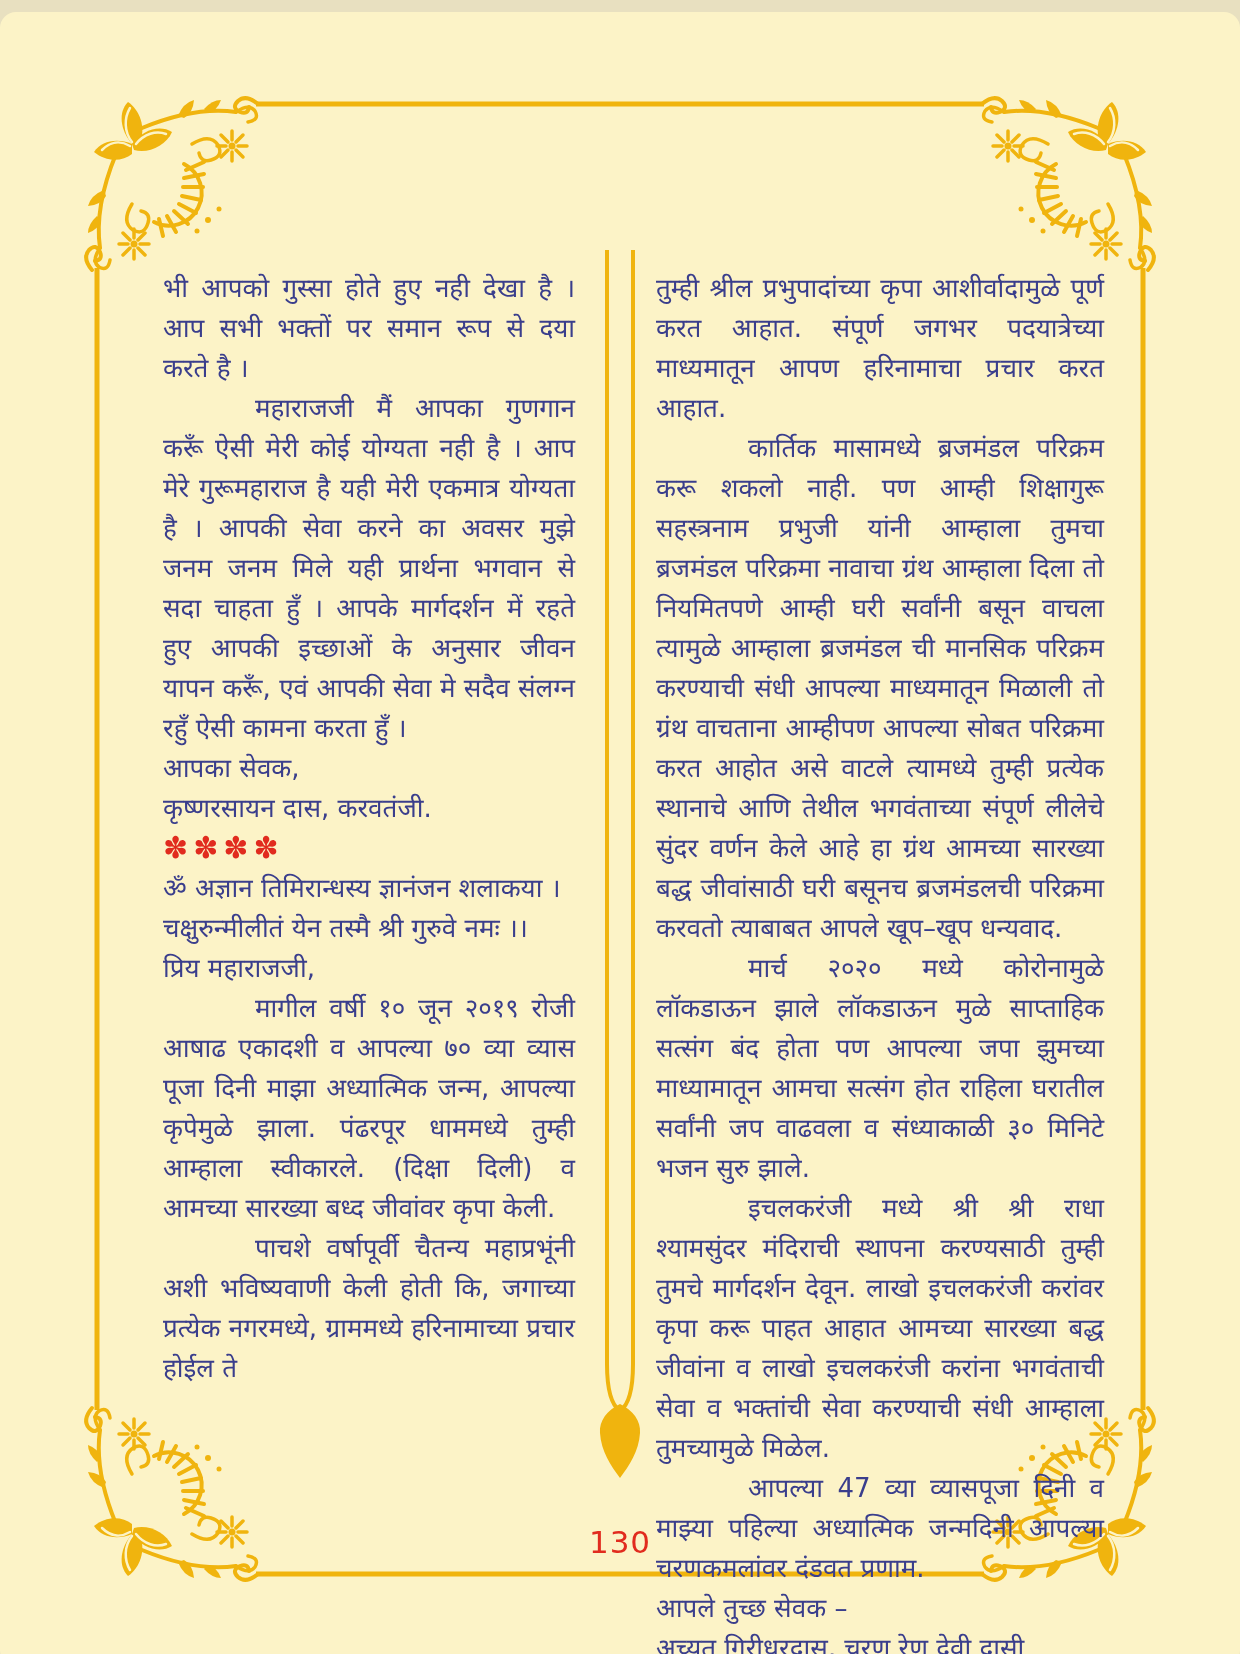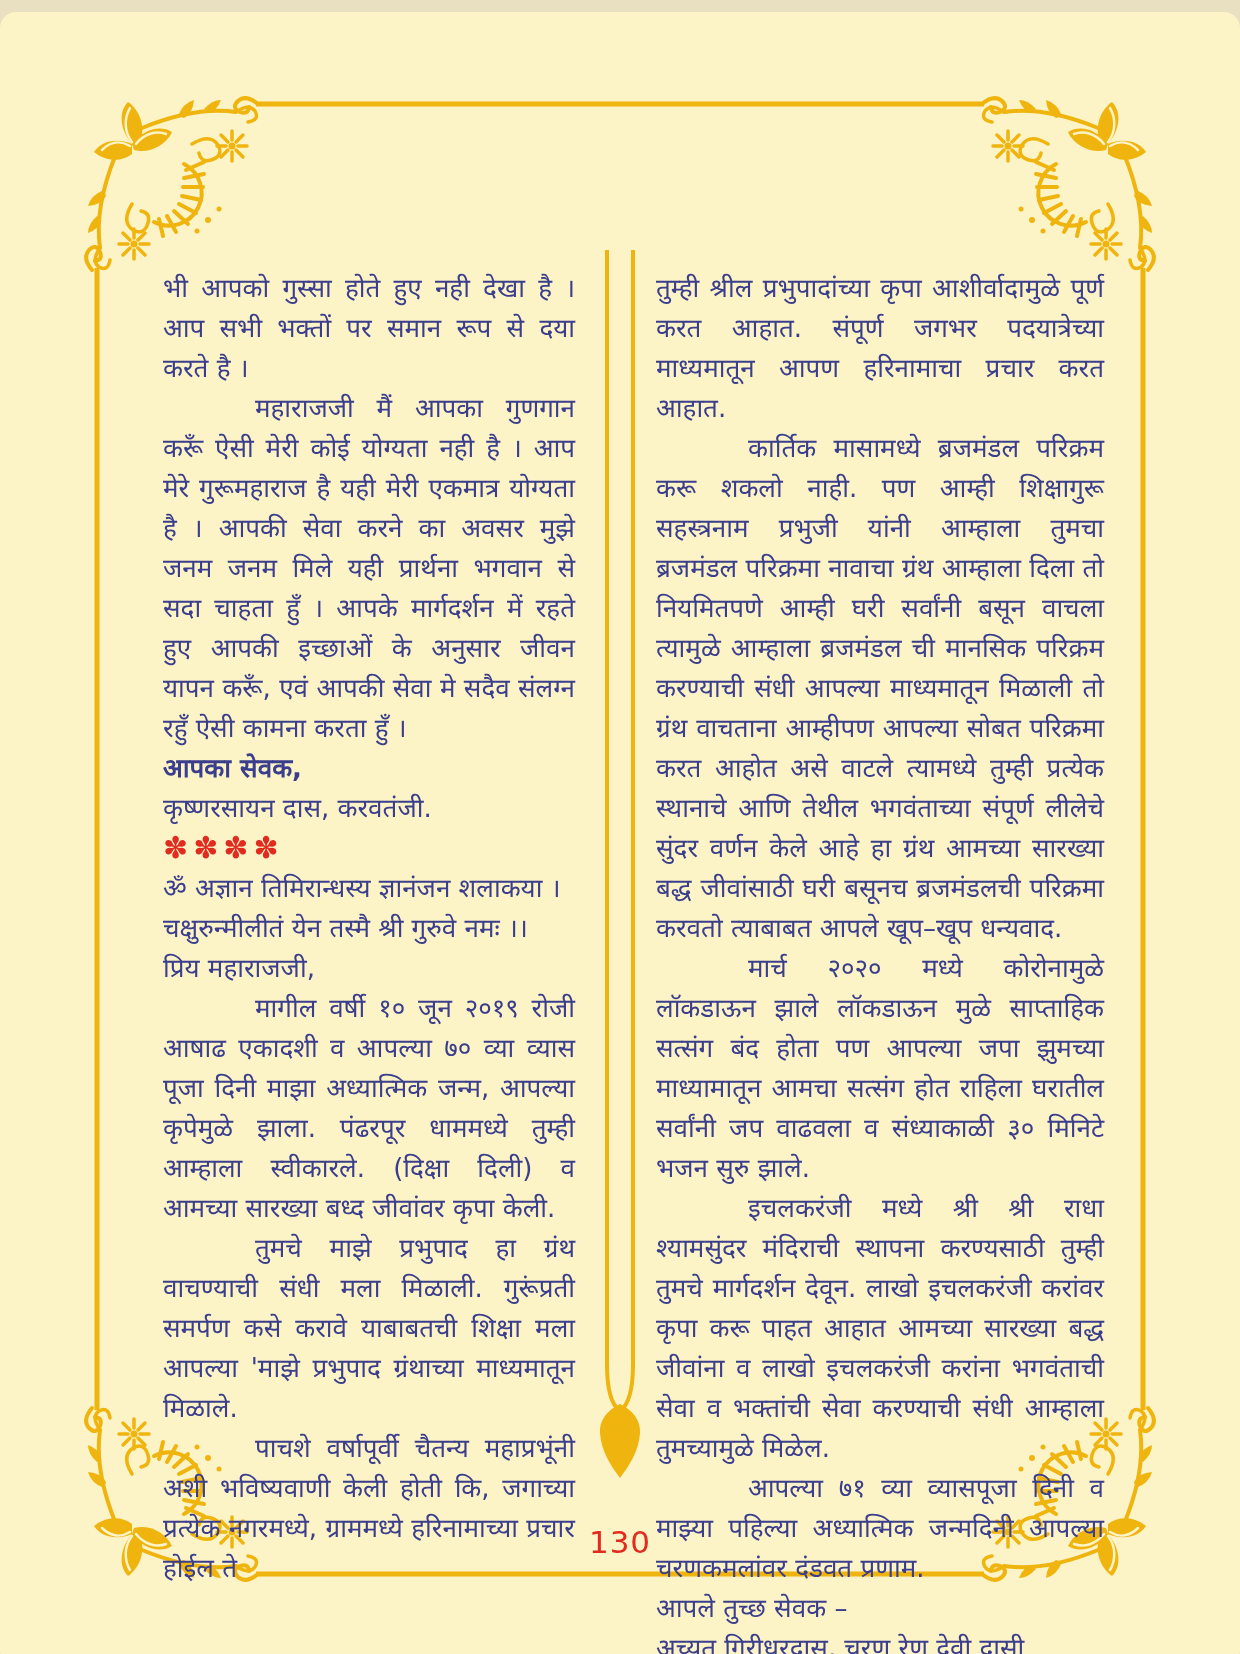--- a/index.html
+++ b/index.html
@@ -19,21 +19,21 @@
     color:#3A3E8C;
     font-size:26px;
     line-height:40px;
   }
   .col-left{left:163px;width:412px;}
   .col-right{left:656px;width:448px;}
   .col p{margin:0;text-align:justify;}
   .col p.indent{text-indent:92px;}
   .col p.lefted{text-align:left;}
   .gap-md{margin-top:34px;}
-  .gap-lg{margin-top:42px;font-weight:bold;}
+  .gap-lg{margin-top:42px;}
   .asterisks{
     color:#E12B1E;
     font-size:30px;
     letter-spacing:5px;
     text-align:left;
     margin-top:44px;
   }
   .shloka{text-align:center;margin-top:46px;}
   .shloka2{text-align:left;}
   .pagenum{
@@ -132,30 +132,29 @@
   <div class="col col-left">
     <p>भी आपको गुस्सा होते हुए नही देखा है । आप सभी भक्तों पर समान रूप से दया करते है ।</p>
     <p class="indent">महाराजजी मैं आपका गुणगान करूँ ऐसी मेरी कोई योग्यता नही है । आप मेरे गुरूमहाराज है यही मेरी एकमात्र योग्यता है । आपकी सेवा करने का अवसर मुझे जनम जनम मिले यही प्रार्थना भगवान से सदा चाहता हुँ । आपके मार्गदर्शन में रहते हुए आपकी इच्छाओं के अनुसार जीवन यापन करूँ, एवं आपकी सेवा मे सदैव संलग्न रहुँ ऐसी कामना करता हुँ ।</p>
     <p class="lefted gap-lg">आपका सेवक,</p>
     <p class="lefted">कृष्णरसायन दास, करवतंजी.</p>
     <p class="asterisks">✽✽✽✽</p>
     <p class="shloka">ॐ अज्ञान तिमिरान्धस्य ज्ञानंजन शलाकया ।</p>
     <p class="shloka2">चक्षुरुन्मीलीतं येन तस्मै श्री गुरुवे नमः ।।</p>
     <p class="lefted gap-md">प्रिय महाराजजी,</p>
     <p class="indent">मागील वर्षी १० जून २०१९ रोजी आषाढ एकादशी व आपल्या ७० व्या व्यास पूजा दिनी माझा अध्यात्मिक जन्म, आपल्या कृपेमुळे झाला. पंढरपूर धाममध्ये तुम्ही आम्हाला स्वीकारले. (दिक्षा दिली) व आमच्या सारख्या बध्द जीवांवर कृपा केली.</p>
-    <p class="indent">तुमचे माझे प्रभुपाद हा ग्रंथ वाचण्याची संधी मला मिळाली. गुरूंप्रती समर्पण कसे करावे याबाबतची शिक्षा मला आपल्या 'माझे प्रभुपाद ग्रंथाच्या माध्यमातून मिळाले.</p>
     <p class="indent">पाचशे वर्षापूर्वी चैतन्य महाप्रभूंनी अशी भविष्यवाणी केली होती कि, जगाच्या प्रत्येक नगरमध्ये, ग्राममध्ये हरिनामाच्या प्रचार होईल ते</p>
   </div>
 
   <div class="col col-right">
     <p>तुम्ही श्रील प्रभुपादांच्या कृपा आशीर्वादामुळे पूर्ण करत आहात. संपूर्ण जगभर पदयात्रेच्या माध्यमातून आपण हरिनामाचा प्रचार करत आहात.</p>
     <p class="indent">कार्तिक मासामध्ये ब्रजमंडल परिक्रम करू शकलो नाही. पण आम्ही शिक्षागुरू सहस्त्रनाम प्रभुजी यांनी आम्हाला तुमचा ब्रजमंडल परिक्रमा नावाचा ग्रंथ आम्हाला दिला तो नियमितपणे आम्ही घरी सर्वांनी बसून वाचला त्यामुळे आम्हाला ब्रजमंडल ची मानसिक परिक्रम करण्याची संधी आपल्या माध्यमातून मिळाली तो ग्रंथ वाचताना आम्हीपण आपल्या सोबत परिक्रमा करत आहोत असे वाटले त्यामध्ये तुम्ही प्रत्येक स्थानाचे आणि तेथील भगवंताच्या संपूर्ण लीलेचे सुंदर वर्णन केले आहे हा ग्रंथ आमच्या सारख्या बद्ध जीवांसाठी घरी बसूनच ब्रजमंडलची परिक्रमा करवतो त्याबाबत आपले खूप–खूप धन्यवाद.</p>
     <p class="indent">मार्च २०२० मध्ये कोरोनामुळे लॉकडाऊन झाले लॉकडाऊन मुळे साप्ताहिक सत्संग बंद होता पण आपल्या जपा झुमच्या माध्यामातून आमचा सत्संग होत राहिला घरातील सर्वांनी जप वाढवला व संध्याकाळी ३० मिनिटे भजन सुरु झाले.</p>
     <p class="indent">इचलकरंजी मध्ये श्री श्री राधा श्यामसुंदर मंदिराची स्थापना करण्यसाठी तुम्ही तुमचे मार्गदर्शन देवून. लाखो इचलकरंजी करांवर कृपा करू पाहत आहात आमच्या सारख्या बद्ध जीवांना व लाखो इचलकरंजी करांना भगवंताची सेवा व भक्तांची सेवा करण्याची संधी आम्हाला तुमच्यामुळे मिळेल.</p>
-    <p class="indent">आपल्या ७१ व्या व्यासपूजा दिनी व माझ्या पहिल्या अध्यात्मिक जन्मदिनी आपल्या चरणकमलांवर दंडवत प्रणाम.</p>
+    <p class="indent">आपल्या 47 व्या व्यासपूजा दिनी व माझ्या पहिल्या अध्यात्मिक जन्मदिनी आपल्या चरणकमलांवर दंडवत प्रणाम.</p>
     <p class="lefted gap-md">आपले तुच्छ सेवक –</p>
     <p class="lefted">अच्युत गिरीधरदास, चरण रेणू देवी दासी</p>
 
   </div>
 
   <div class="pagenum">130</div>
 
 </div>
 
 </body></html>

